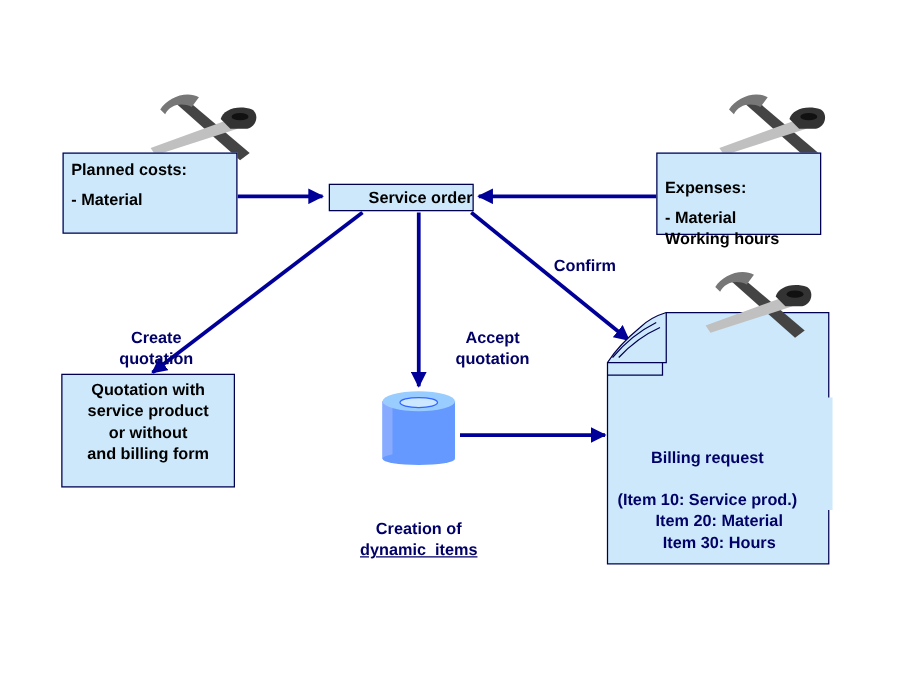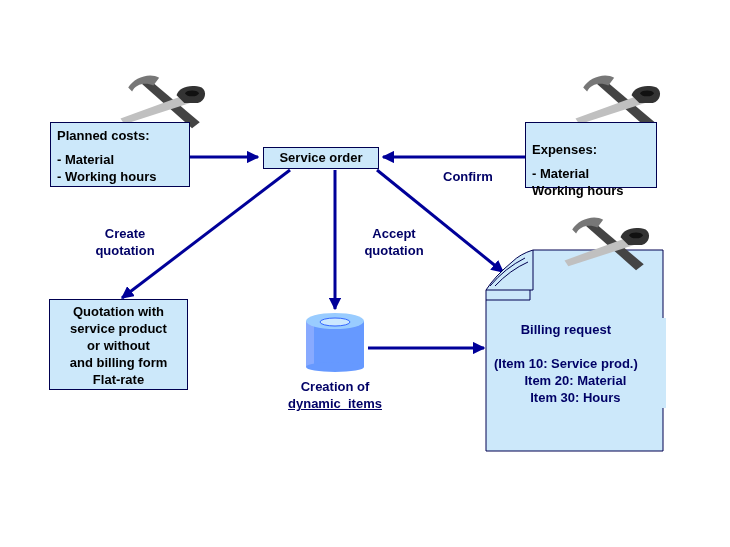--- a/index.html
+++ b/index.html
@@ -2,21 +2,21 @@
 <html><head>
   <meta charset="utf-8">
   <style>
     html, body { margin: 0; padding: 0; background: #ffffff; }
     body { width: 730px; height: 547px; position: relative; overflow: hidden;
            font-family: "Liberation Sans", "DejaVu Sans", sans-serif; }
     #canvas { position: absolute; left: 0; top: 0; width: 730px; height: 547px; }
     .box { position: absolute; background: #cce8fa; border: 1px solid #000050;
            box-sizing: border-box; color: #000000; font-weight: bold; font-size: 13px; line-height: 17px; }
     .lbl { position: absolute; color: #000066; font-weight: bold; font-size: 13px;
-           line-height: 17px; text-align: center; white-space: nowrap; }
+           line-height: 17px; text-align: center; white-space: nowrap; margin-top: 36px; }
     .line { display: block; }
   </style>
 </head>
 <body>
 
 <svg id="canvas" viewBox="0 0 730 547" xmlns="http://www.w3.org/2000/svg">
   <defs>
     <marker id="ah" viewBox="0 0 10 10" refX="9" refY="5" markerWidth="4.2" markerHeight="4.2" orient="auto">
       <path d="M0,0 L10,5 L0,10 z" fill="#000099"></path>
     </marker>
@@ -58,39 +58,37 @@
   </g>
 
   <use href="#toolsym" x="118" y="74" width="92" height="58"></use>
   <use href="#toolsym" x="573" y="74" width="92" height="58"></use>
   <use href="#toolsym" x="552" y="216" width="112" height="58"></use>
 </svg>
 
 <div class="box" style="left:50px; top:122px; width:140px; height:65px; padding:4px 6px;">
   <span class="line" style="margin-bottom:7px;">Planned costs:</span>
   <span class="line">- Material</span>
-  <span class="line">- Working hours</span>
 </div>
 
-<div class="box" style="left:263px; top:147px; width:116px; height:22px; text-align:center; line-height:20px;">
+<div class="box" style="left:263px; top:147px; width:116px; height:22px; text-align:right; line-height:20px;">
   <span>Service order</span>
 </div>
 
 <div class="box" style="left:525px; top:122px; width:132px; height:66px; padding:18px 6px;">
   <span class="line" style="margin-bottom:7px;">Expenses:</span>
   <span class="line">- Material</span>
   <span class="line">Working hours</span>
 </div>
 
 <div class="box" style="left:49px; top:299px; width:139px; height:91px; padding:3px 2px; text-align:center;">
   <span class="line">Quotation with</span>
   <span class="line">service product</span>
   <span class="line">or without</span>
   <span class="line">and billing form</span>
-  <span class="line">Flat-rate</span>
 </div>
 
 <div class="lbl" style="left:443px; top:168px;">Confirm</div>
 <div class="lbl" style="left:85px; top:225px; width:80px;">
   <span class="line">Create</span>
   <span class="line">quotation</span>
 </div>
 <div class="lbl" style="left:354px; top:225px; width:80px;">
   <span class="line">Accept</span>
   <span class="line">quotation</span>

